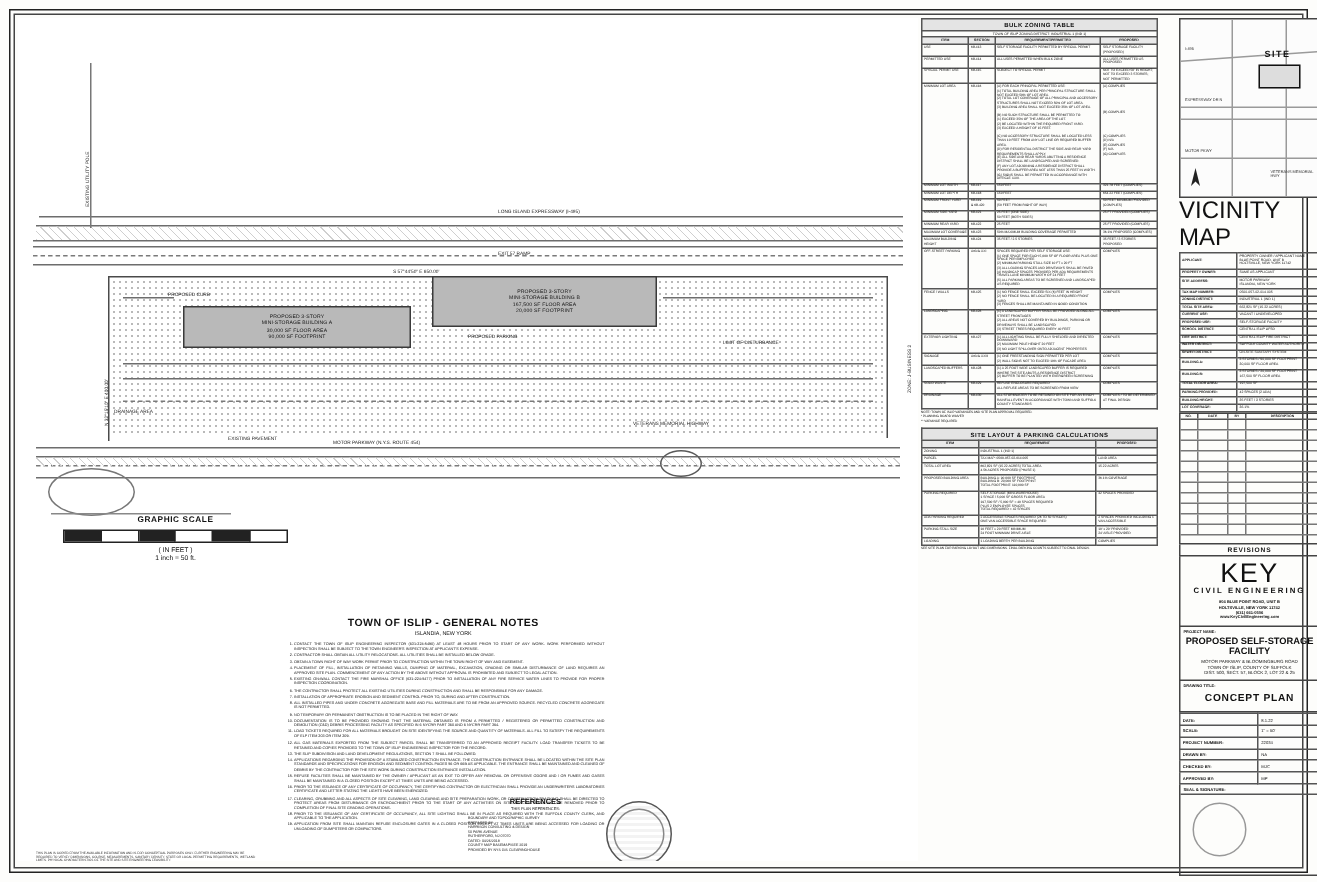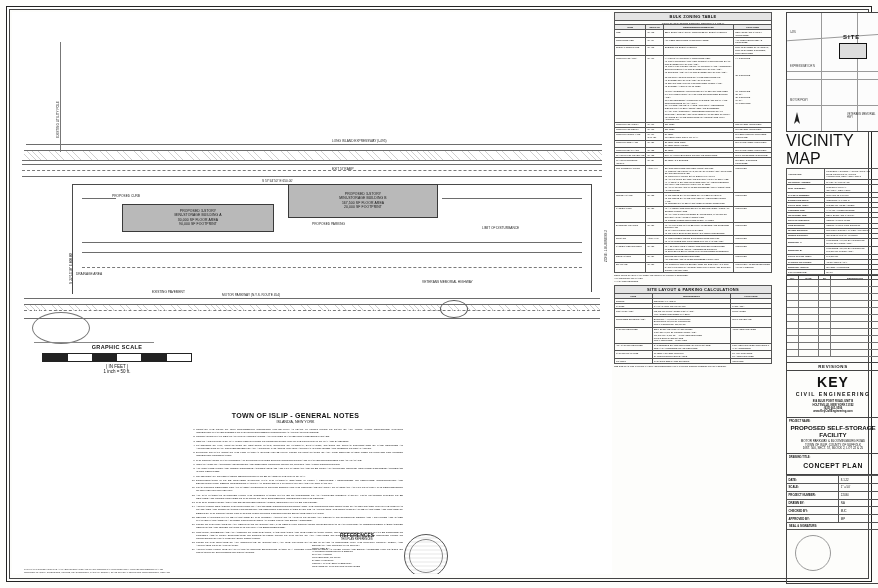--- a/index.html
+++ b/index.html
@@ -77,21 +77,21 @@
   table.pd td.k{width:38%;font-weight:bold;}
 
   #revisions{border:1px solid #444;height:86px;position:relative;}
   #revisions .rh{display:flex;border-bottom:0.5px solid #555;}
   #revisions .rh div{border-right:0.5px solid #555;font-size:2.3px;text-align:center;padding:0.6px 0;font-weight:bold;}
   #revisions .rrow{display:flex;border-bottom:0.5px solid #777;height:6px;}
   #revisions .rrow div{border-right:0.5px solid #777;}
   .revcap{text-align:center;font-size:4.4px;font-weight:bold;letter-spacing:.6px;padding:1px;border:1px solid #444;border-top:none;}
 
   #logo{border:1px solid #444;border-top:none;text-align:center;padding:4px 2px 3px;}
-  #logo .mark{font-size:14px;font-weight:bold;letter-spacing:1px;line-height:15px;}
+  #logo .mark{font-size:18px;font-weight:normal;letter-spacing:1px;line-height:15px;}
   #logo .l1{font-size:5.2px;font-weight:bold;letter-spacing:1.4px;margin-top:1px;}
   #logo .addr{font-size:2.7px;line-height:3.4px;margin-top:3px;font-weight:bold;}
 
   .blk{border:1px solid #444;border-top:none;padding:2px;}
   .blk .hdr{font-size:2.6px;font-weight:bold;}
   .blk .big{text-align:center;font-size:6.2px;font-weight:bold;line-height:7px;margin-top:1px;}
   .blk .mid{text-align:center;font-size:3px;line-height:3.8px;margin-top:2px;}
   .blk .dt{text-align:center;font-size:6.8px;font-weight:bold;letter-spacing:.5px;padding:3px 0;}
 
   table.meta{width:100%;border-collapse:collapse;table-layout:fixed;}

